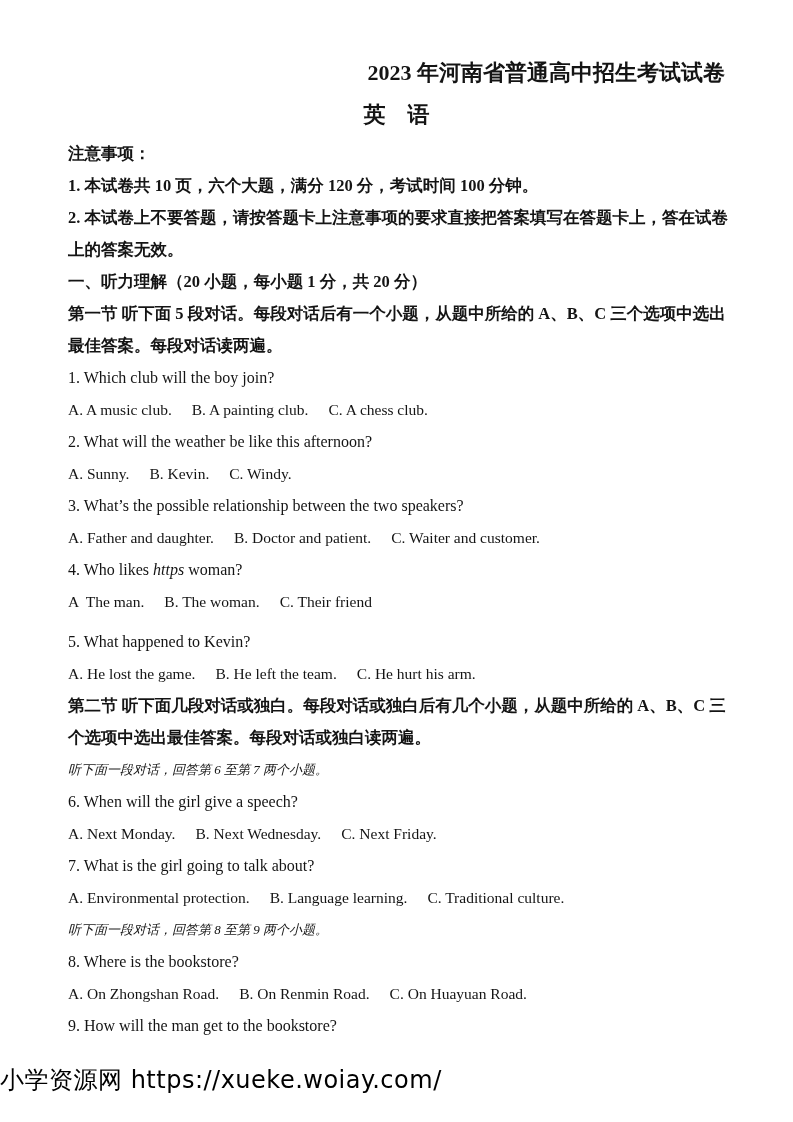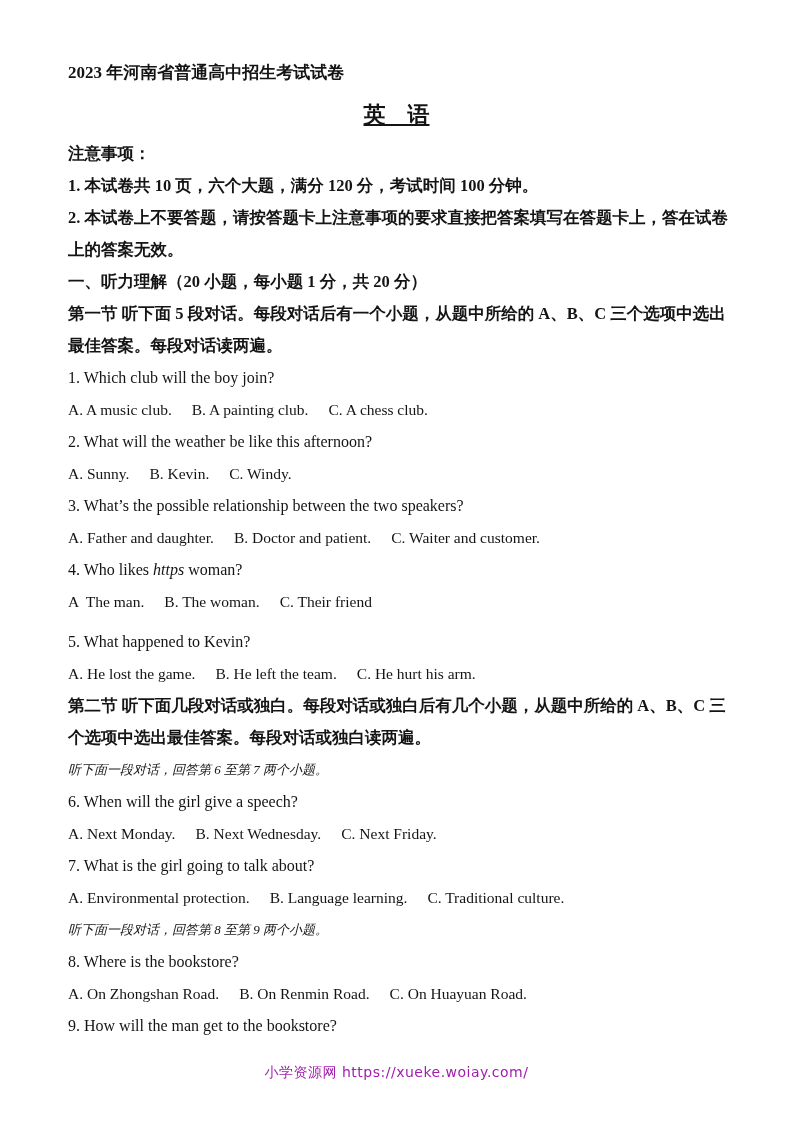--- a/index.html
+++ b/index.html
@@ -10,33 +10,32 @@
     margin: 0 auto;
     background: #ffffff;
     box-sizing: border-box;
     padding: 58px 60px 0 68px;
     color: #141414;
     font-family: "Liberation Serif", "DejaVu Serif", serif;
     overflow: hidden;
   }
   .doc-title {
     margin: 0 8px 0 0;
-    text-align: left;
-    font-size: 17px;
+    text-align: right;
+    font-size: 22px;
     font-weight: bold;
     line-height: 30px;
     font-family: "Liberation Serif", "DejaVu Serif", serif;
   }
   .doc-subject {
     margin: 12px 8px 8px 0;
     text-align: center;
     font-size: 22px;
     font-weight: bold;
     line-height: 30px;
-    text-decoration: underline;
   }
   p { margin: 0; }
   .cn-bold {
     font-size: 16.5px;
     font-weight: bold;
     line-height: 32px;
   }
   .cn-reg {
     font-size: 13px;
     font-weight: normal;
@@ -55,24 +54,23 @@
     font-size: 15.5px;
     line-height: 32px;
   }
   .opt { white-space: pre; }
   .gap-before { margin-top: 8px; }
   .watermark {
     position: absolute;
     left: 0;
     right: 0;
     top: 1064px;
-    text-align: center;
     font-family: "DejaVu Sans", "Liberation Sans", sans-serif;
-    font-size: 14px;
-    color: #a21caf;
+    font-size: 24px;
+    color: #000000;
     letter-spacing: 0.5px;
   }
   i { font-style: italic; }
 </style>
 </head>
 <body>
 
 <div class="page">
 
   <h1 class="doc-title">2023 年河南省普通高中招生考试试卷</h1>

